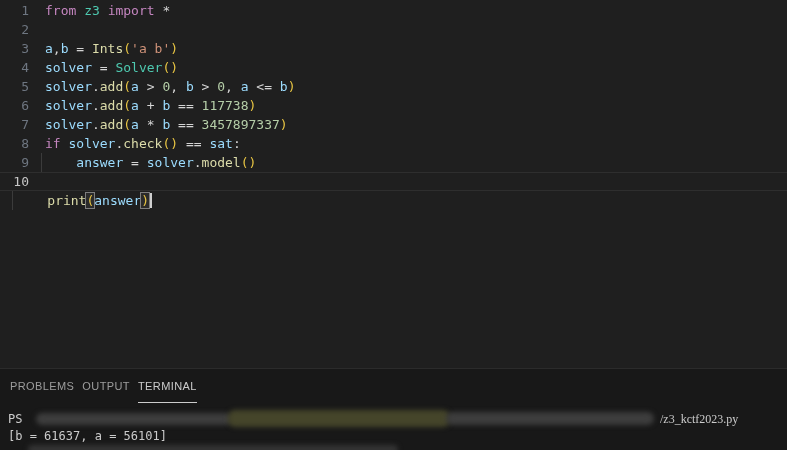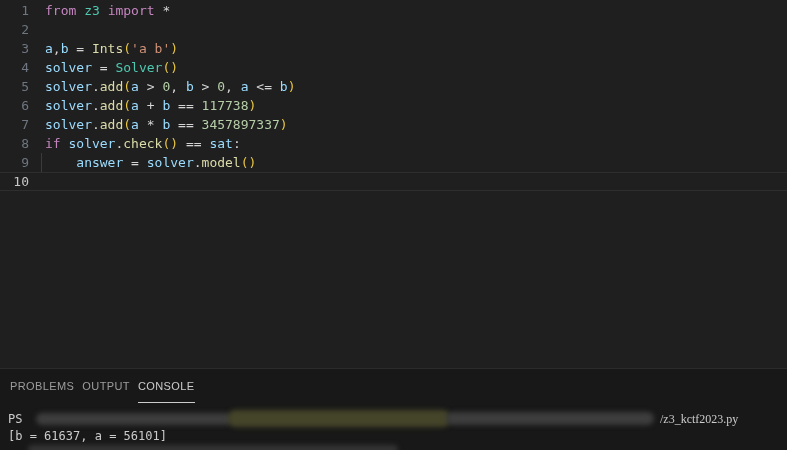--- a/index.html
+++ b/index.html
@@ -78,28 +78,29 @@
       <div class="line">
         <div class="gutter">8</div>
         <div class="code"><span class="tk-kw">if</span><span class="tk-plain"> </span><span class="tk-var">solver</span><span class="tk-op">.</span><span class="tk-fn">check</span><span class="tk-br">()</span><span class="tk-op"> == </span><span class="tk-var">sat</span><span class="tk-op">:</span></div>
       </div>
       <div class="line">
         <div class="gutter">9</div>
         <div class="code"><span class="guide"></span><span class="tk-plain">    </span><span class="tk-var">answer</span><span class="tk-op"> = </span><span class="tk-var">solver</span><span class="tk-op">.</span><span class="tk-fn">model</span><span class="tk-br">()</span></div>
       </div>
       <div class="line active">
         <div class="gutter">10</div>
+        <div class="code"><span class="guide"></span><span class="tk-plain">    </span><span class="tk-fn">print</span><span class="tk-brm">(</span><span class="tk-var">answer</span><span class="tk-brm">)</span><span class="cursor"></span></div>
       </div>
     </div>
 
   <div id="panel">
     <div id="panel-tabs">
         <div class="ptab">PROBLEMS</div>
         <div class="ptab">OUTPUT</div>
-        <div class="ptab active">CONSOLE</div>
+        <div class="ptab active">TERMINAL</div>
       </div>
 
     <div id="terminal">
       <span class="t-abs" style="left:8px;top:8px;">PS</span>
 
       <div class="blob blob-gray" style="left:36px;top:10px;width:196px;height:12px;"></div>
       <div class="blob blob-olive" style="left:228px;top:7px;width:222px;height:17px;"></div>
       <div class="blob blob-gray" style="left:446px;top:9px;width:208px;height:13px;"></div>
 
       <span class="t-abs" style="left:660px;top:8px;font-family:Liberation Serif, serif;">/z3_kctf2023.py</span>

